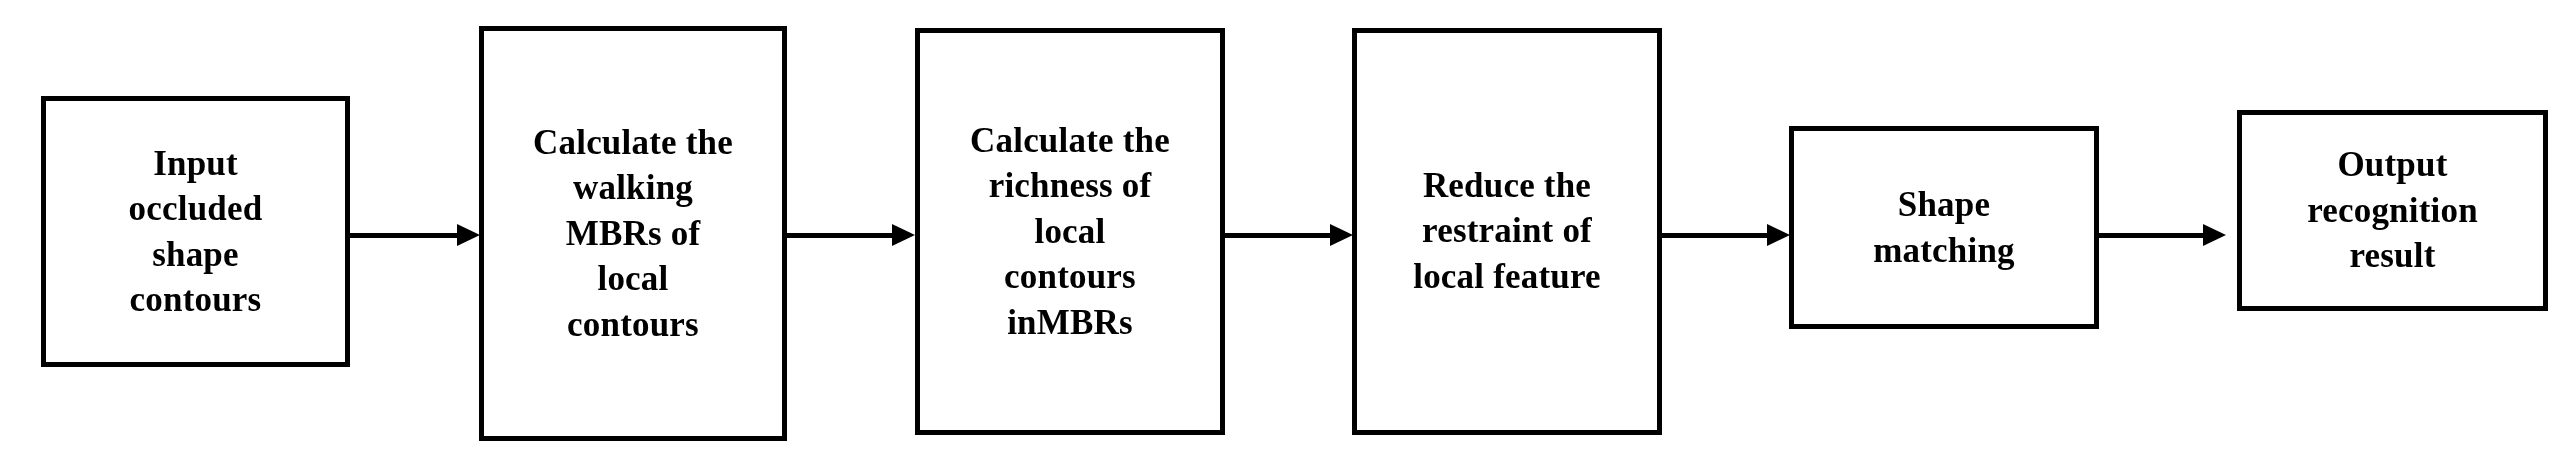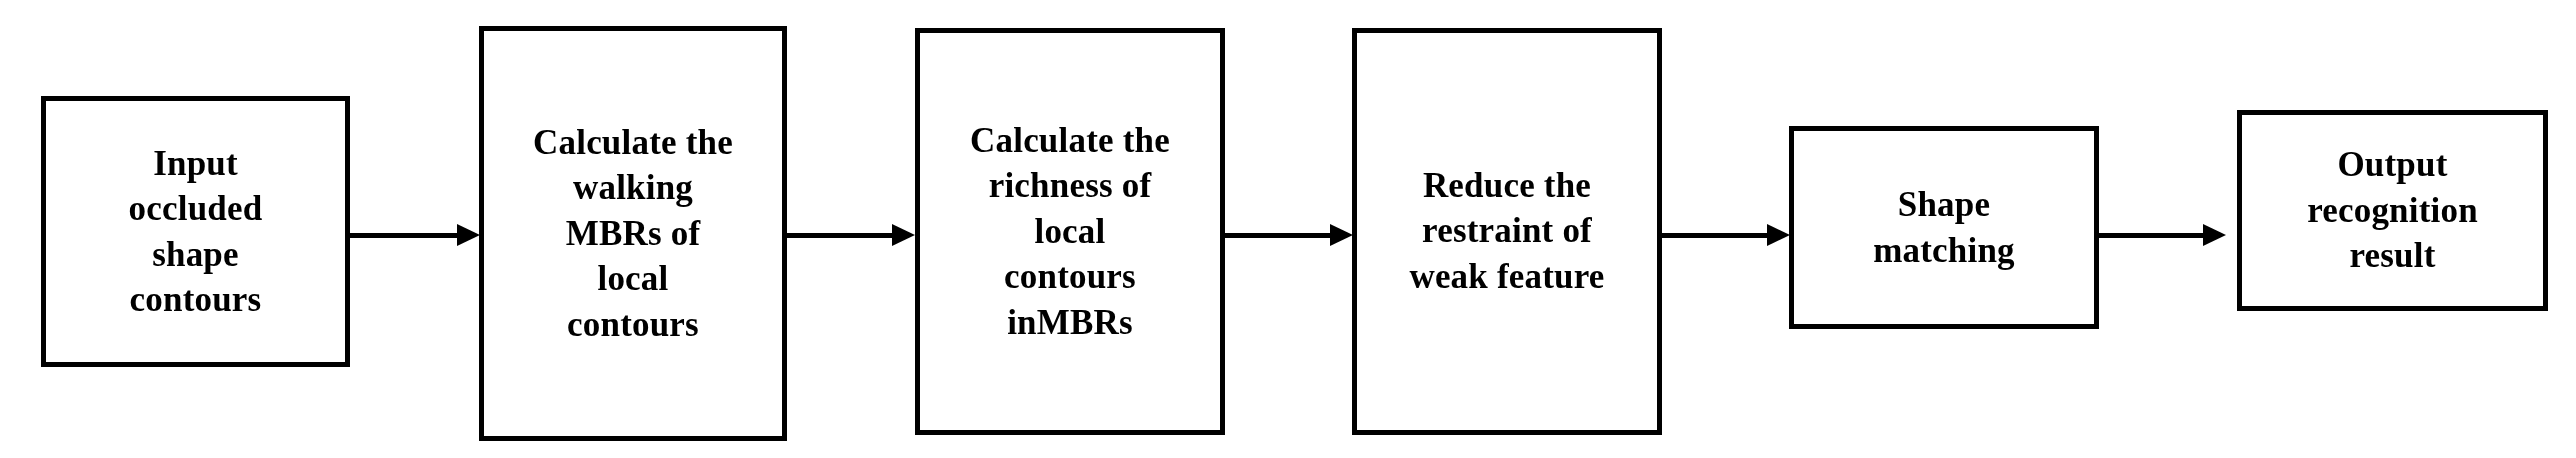--- a/index.html
+++ b/index.html
@@ -79,21 +79,21 @@
     <span class="node-label">Calculate the
 richness of
 local
 contours
 inMBRs</span>
   </div>
 
   <div class="node" id="node-4" style="left: 1352px; top: 27.5px; width: 310px; height: 407px;">
     <span class="node-label">Reduce the
 restraint of
-weak feature</span>
+local feature</span>
   </div>
 
   <div class="node" id="node-5" style="left: 1789px; top: 126px; width: 310px; height: 203px;">
     <span class="node-label">Shape
 matching</span>
   </div>
 
   <div class="node" id="node-6" style="left: 2225px; top: 110px; width: 311px; height: 201px; margin-left: 12px;">
     <span class="node-label">Output
 recognition

